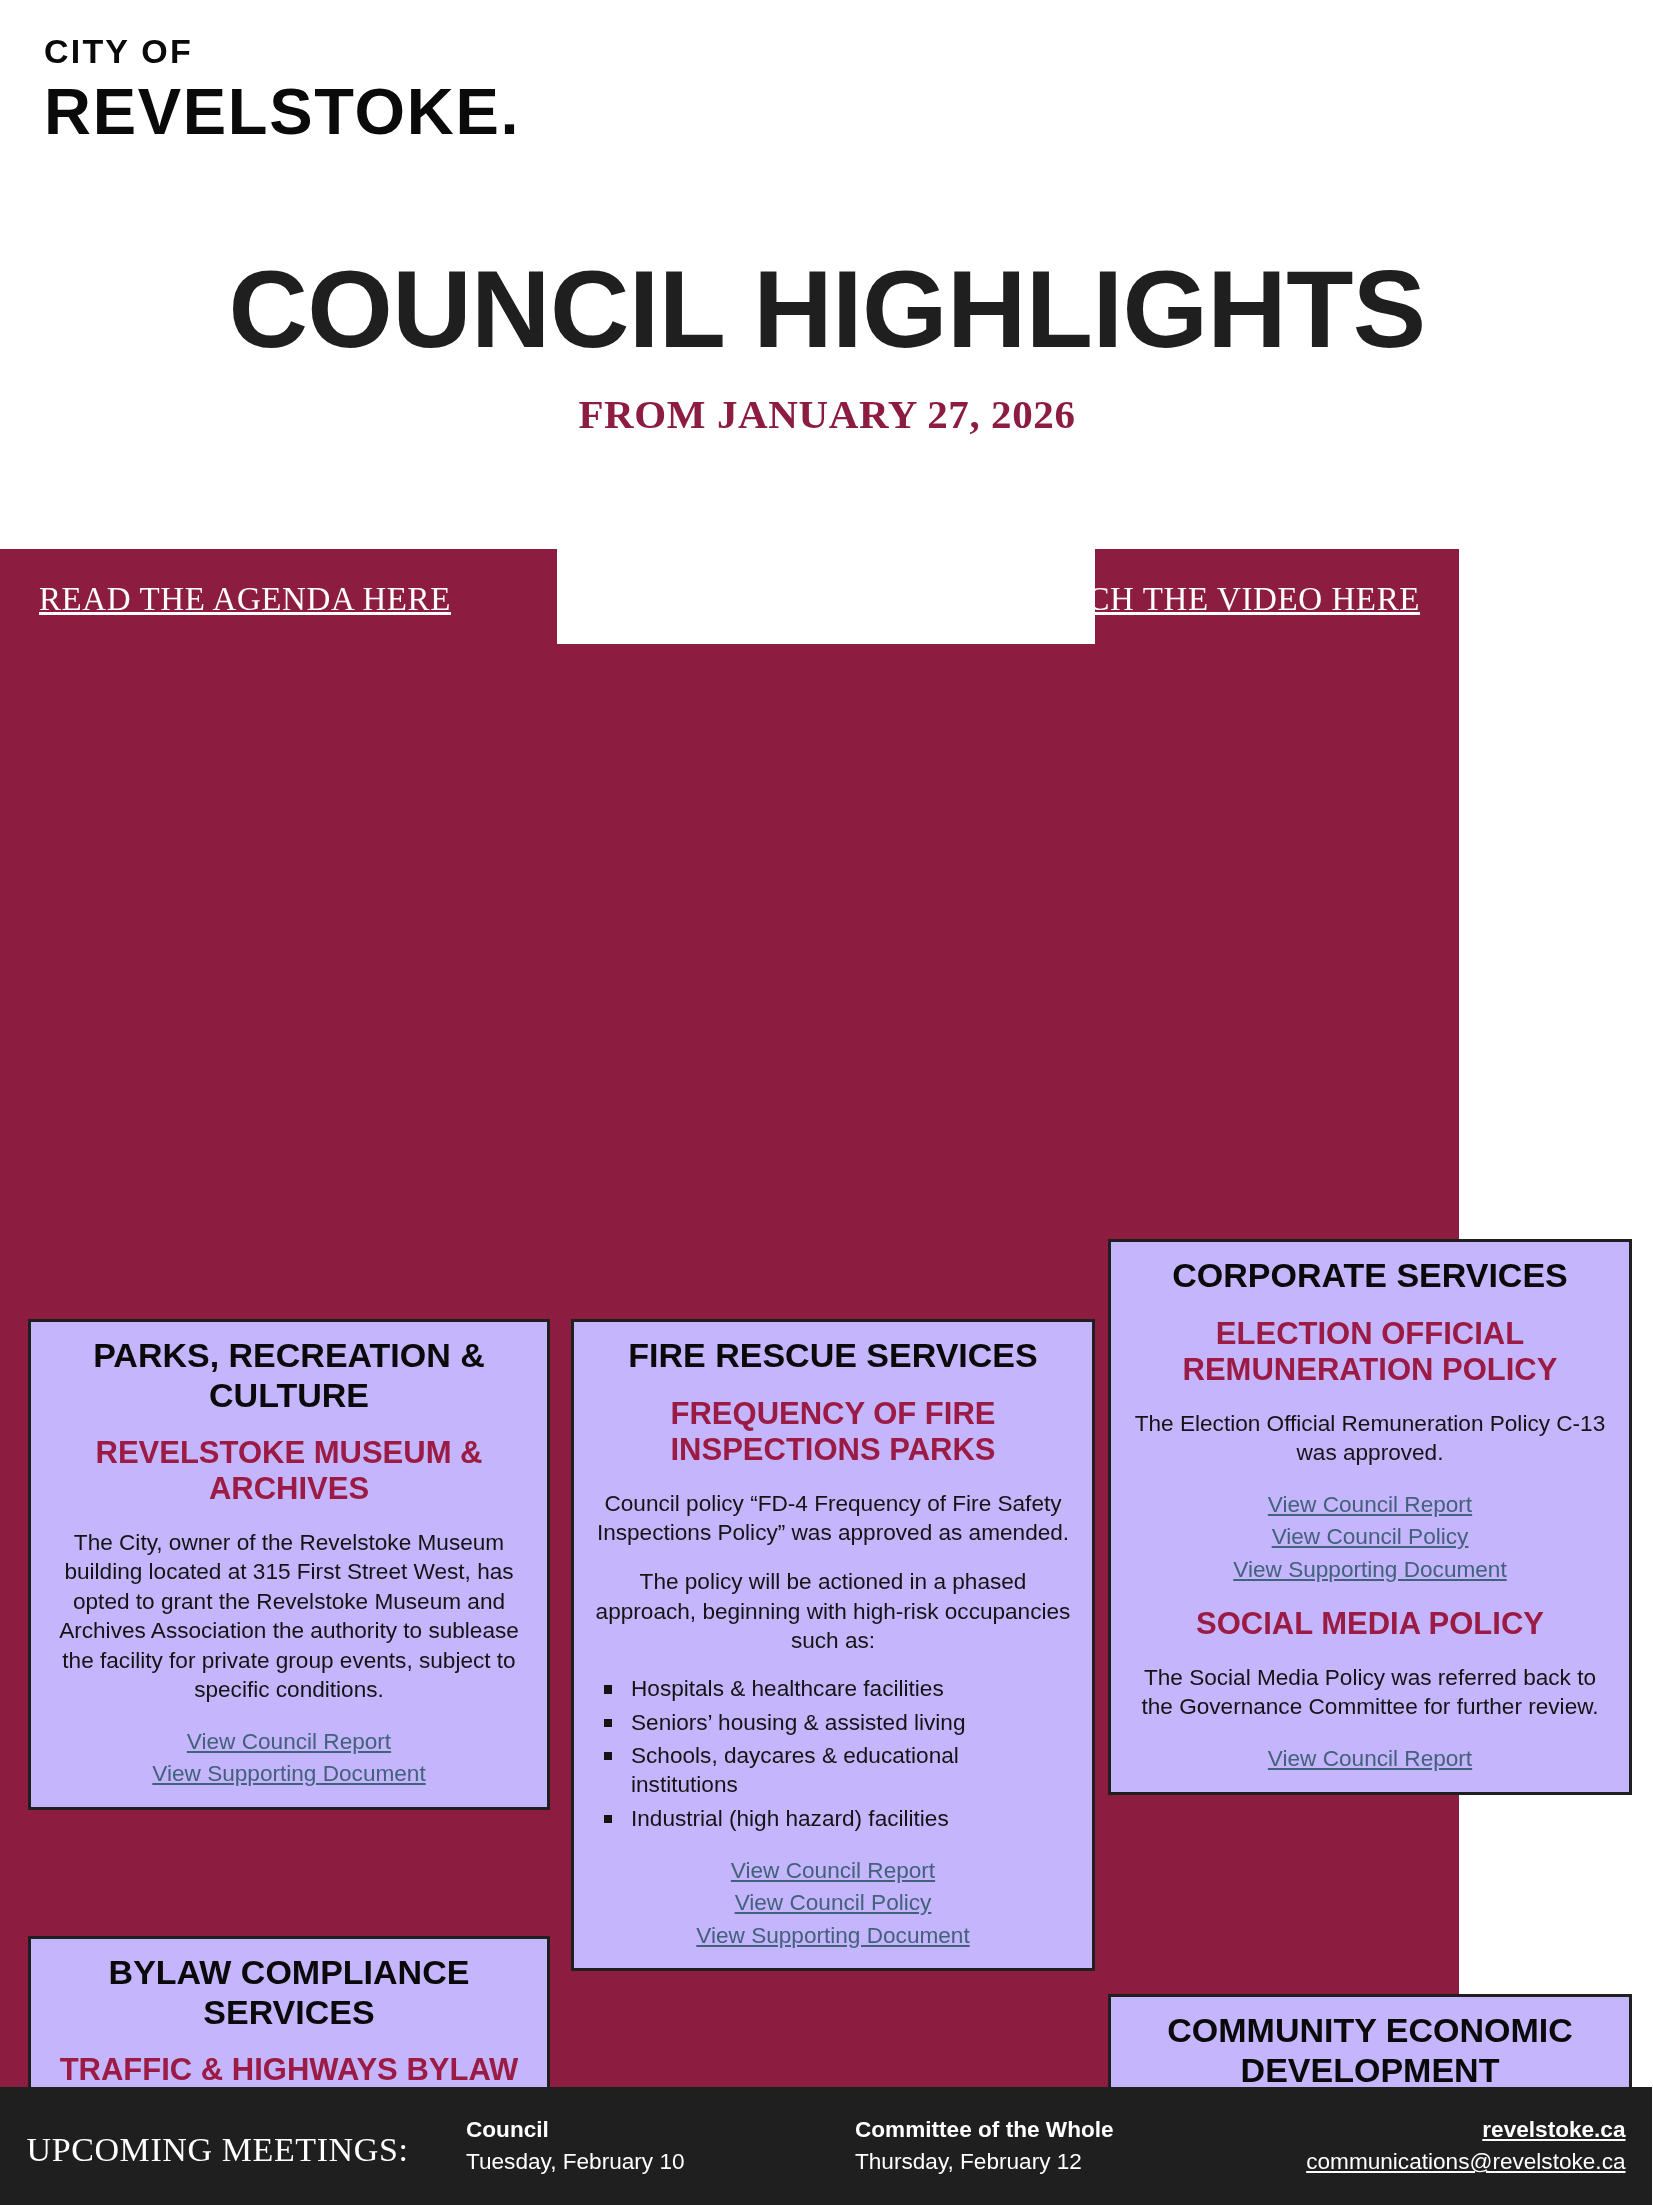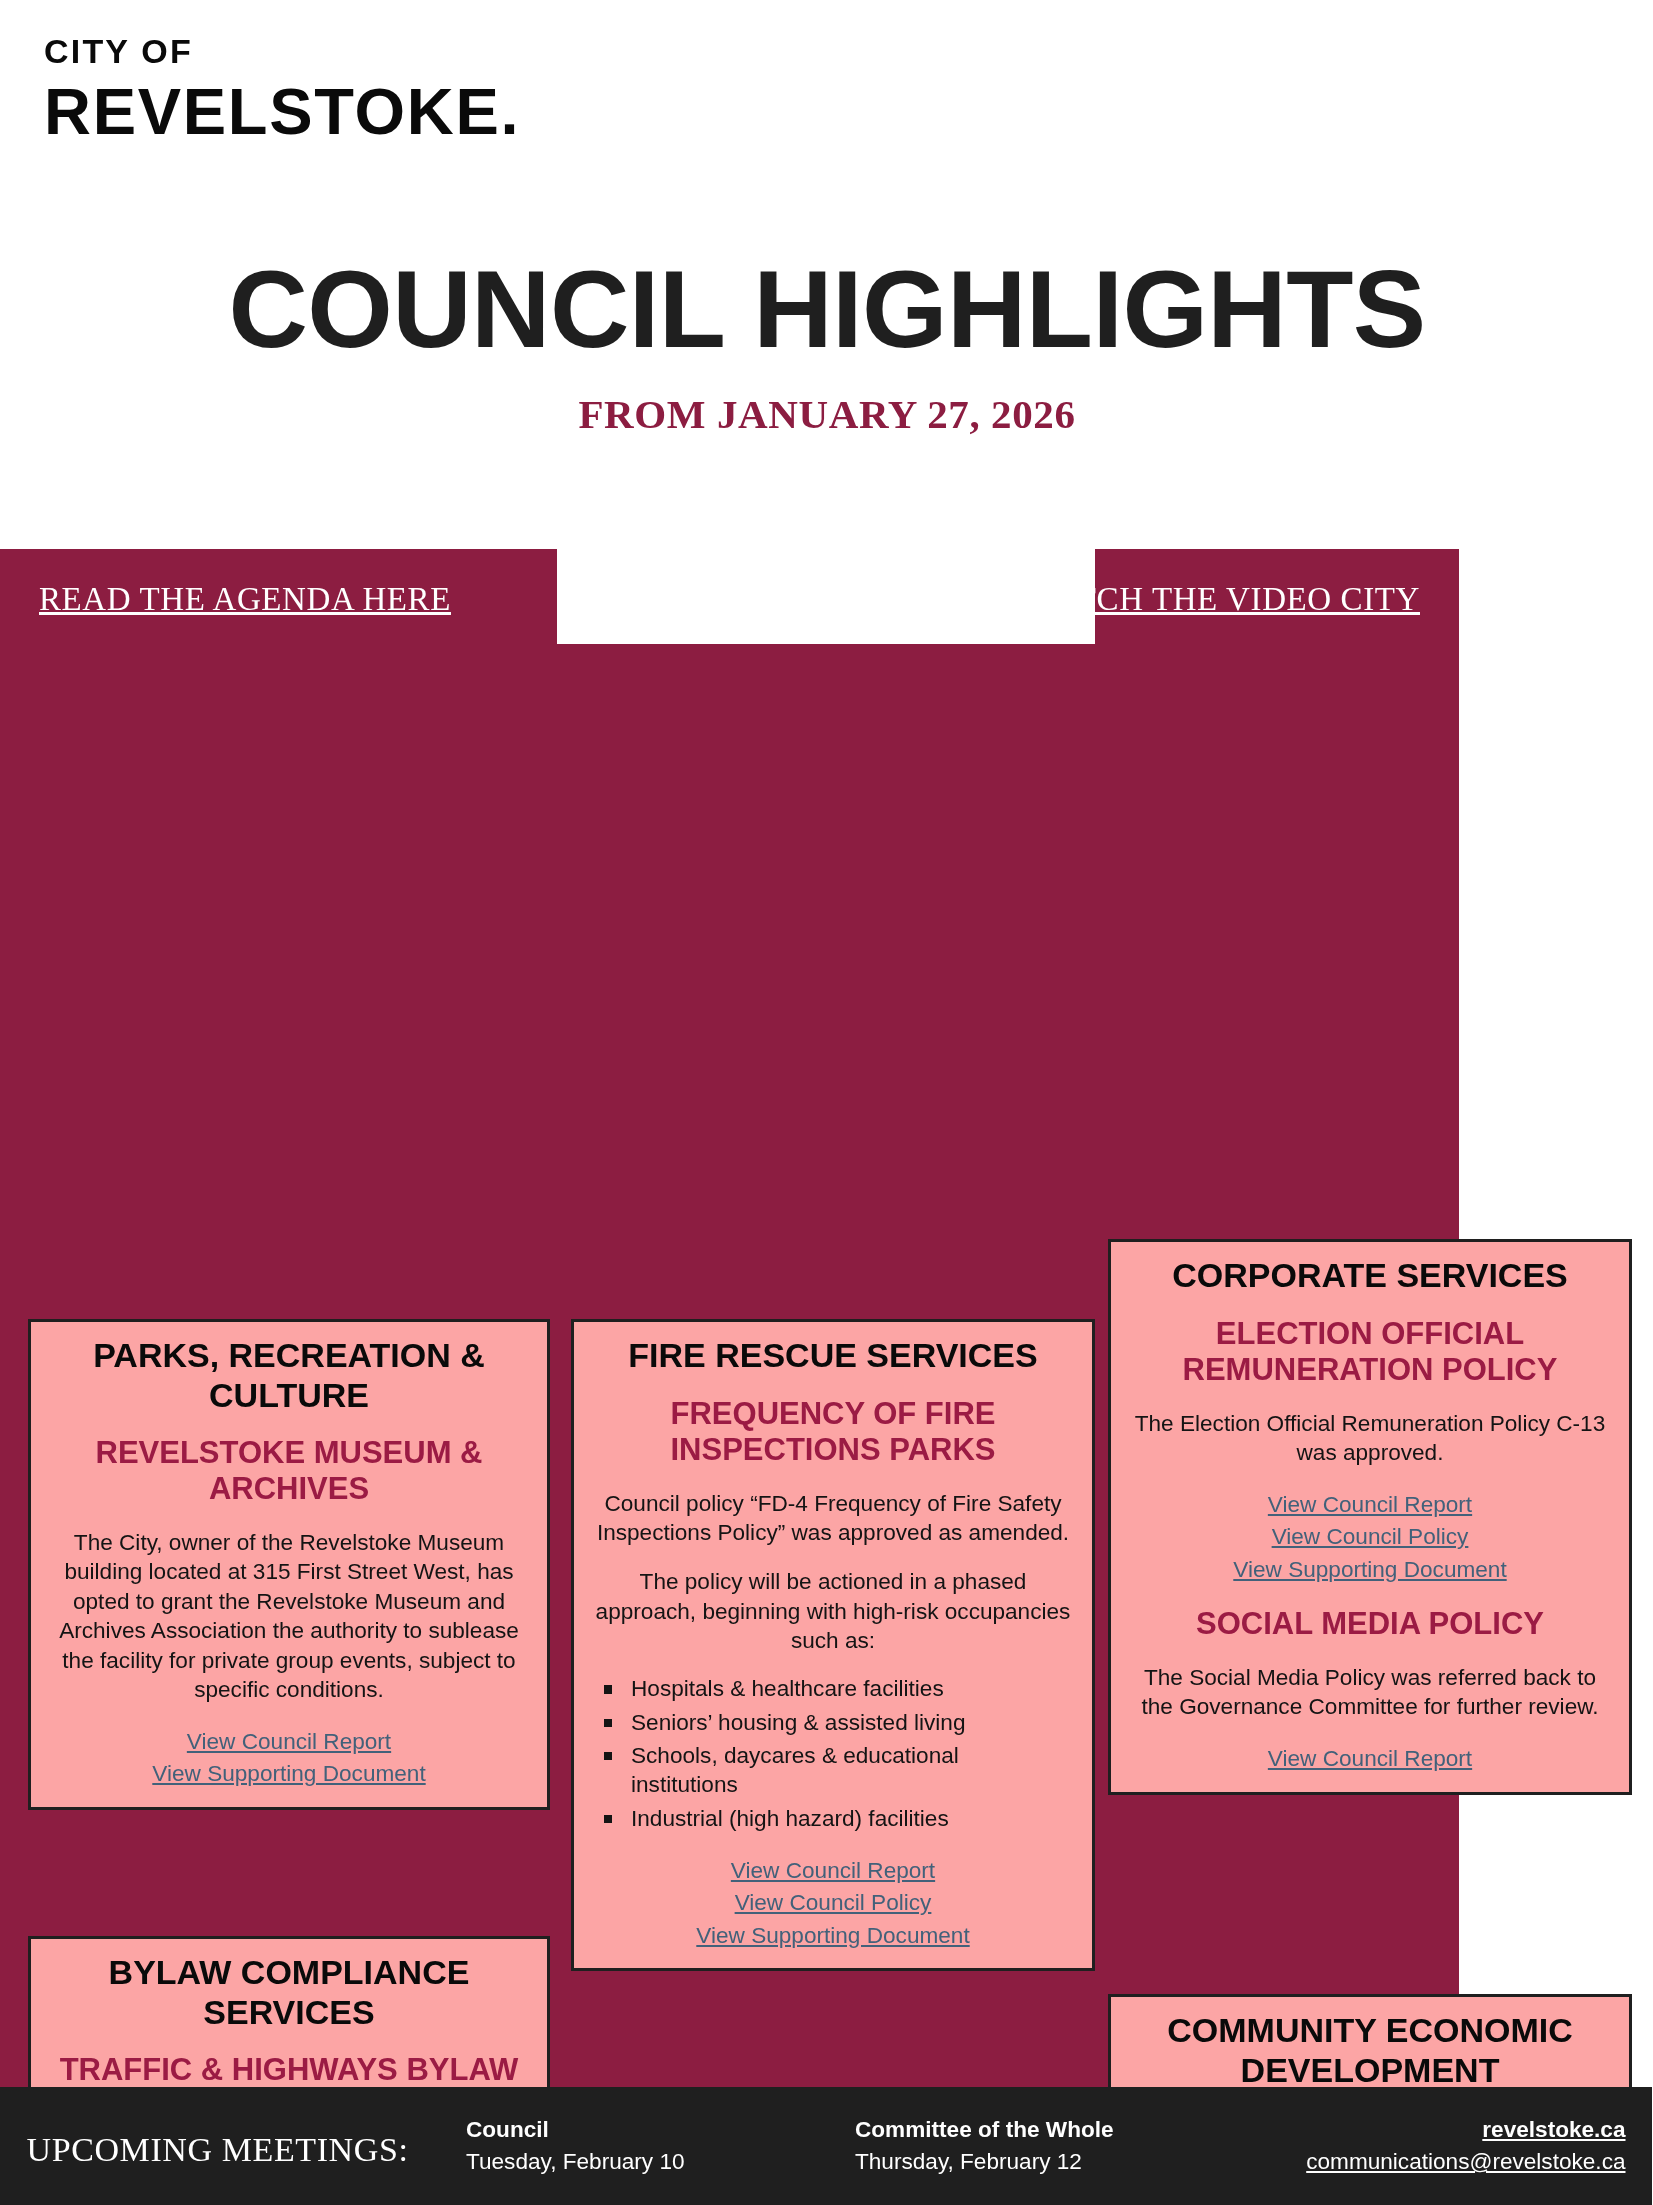--- a/index.html
+++ b/index.html
@@ -51,21 +51,21 @@
     font-family: "Liberation Serif", serif;
     font-weight: 400; font-size: 33px; letter-spacing: 0.6px;
     color: #ffffff; white-space: nowrap;
   }
   .banner-link.left  { left: 39px; }
   .banner-link.right { right: 39px; }
 
   
   .card {
     position: absolute;
-    background: #fca5a5;
+    background: #c4b5fd;
     border: 3.9px solid #1f1f1f;
     padding: 14.3px 21px 16.6px 21px;
   }
   .card-dept {
     font-family: "Liberation Sans", sans-serif;
     font-weight: 700; font-size: 34px; line-height: 1.16;
     color: #0a0a0a; text-align: center;
   }
   .card-sub {
     font-family: "Liberation Sans", sans-serif;
@@ -143,21 +143,21 @@
   <div class="title-wrap">
     <div class="main-title">COUNCIL HIGHLIGHTS</div>
     <div class="sub-title">FROM JANUARY 27, 2026</div>
   </div>
 
   <div class="maroon-panel">
 
     <div class="banner-white-box"></div>
 
     <a class="banner-link left" href="#">READ THE AGENDA HERE</a>
-    <a class="banner-link right" href="#">WATCH THE VIDEO CITY</a>
+    <a class="banner-link right" href="#">WATCH THE VIDEO HERE</a>
 
     <div class="card" id="card-parks">
       <div class="card-dept">PARKS, RECREATION &amp; CULTURE</div>
       <div class="card-sub">REVELSTOKE MUSEUM &amp; ARCHIVES</div>
       <div class="card-body">The City, owner of the Revelstoke Museum building located at 315 First Street West, has opted to grant the Revelstoke Museum and Archives Association the authority to sublease the facility for private group events, subject to specific conditions.</div>
       <div class="links">
         <a href="#">View Council Report</a>
         <a href="#">View Supporting Document</a>
       </div>
     </div>

